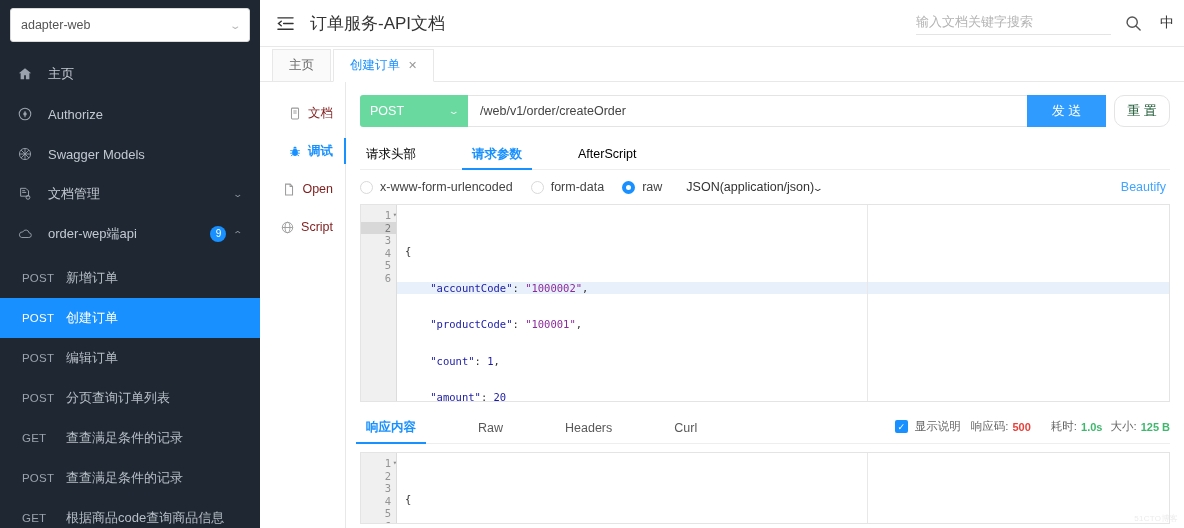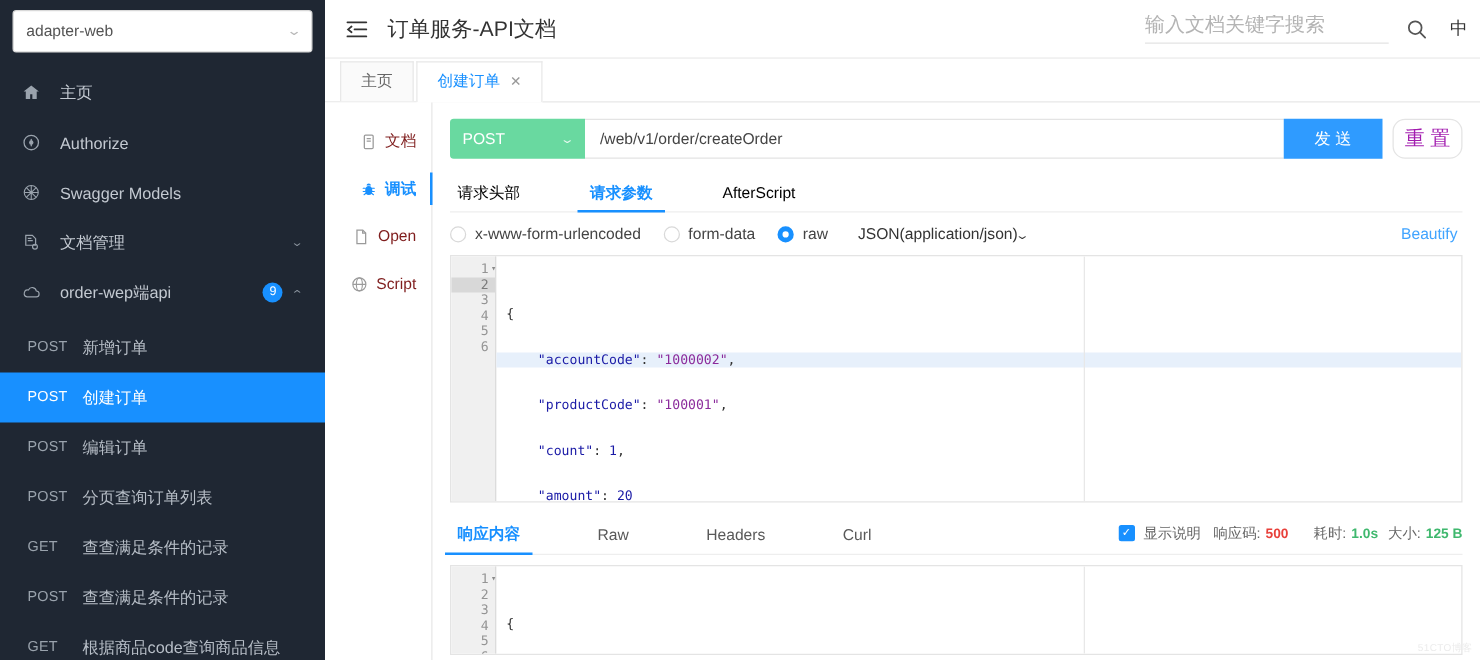--- a/index.html
+++ b/index.html
@@ -91,21 +91,21 @@
     font-size: 17px; color: #333; margin-left: 14px; font-weight: 400;
     white-space: nowrap;
   }
   .topbar-right { margin-left: auto; display: flex; align-items: center; padding-right: 10px; }
   .search-wrap {
     width: 195px; border-bottom: 1px solid #e4e4e4;
     padding-bottom: 4px;
   }
   .search-wrap input {
     border: 0; outline: 0; width: 100%;
-    font-size: 16px; color: #333;
+    font-size: 13px; color: #333;
     font-family: Liberation Sans, sans-serif;
     background: transparent;
   }
   .search-wrap input::placeholder { color: #b4b4b4; }
   .search-btn { margin-left: 14px; color: #555; display:flex; align-items:center; }
   .lang-btn { margin-left: 18px; font-size: 14px; color: #333; }
 
   
   .tabbar {
     height: 35px; flex: 0 0 35px;
@@ -173,24 +173,24 @@
     display: flex; align-items: center; padding: 0 12px;
     font-size: 12.5px; color: #444;
     background: #fff;
   }
   .send-btn {
     width: 79px; background: #2f9bff; color: #fff;
     display: flex; align-items: center; justify-content: center;
     font-size: 13px; cursor: pointer;
   }
   .reset-btn {
-    width: 56px; background: #fff; color: #a21caf;
+    width: 56px; background: #fff; color: #14532d;
     border: 1px solid #e4e4e4;
     display: flex; align-items: center; justify-content: center;
-    font-size: 16px; margin-left: 8px; border-radius: 10px; cursor: pointer;
+    font-size: 13px; margin-left: 8px; border-radius: 10px; cursor: pointer;
   }
 
   
   .subtabs {
     display: flex; align-items: stretch;
     border-bottom: 1px solid #eeeeee;
     margin-top: 12px; height: 31px;
   }
   .subtab {
     font-size: 12.5px; color: #000000;

